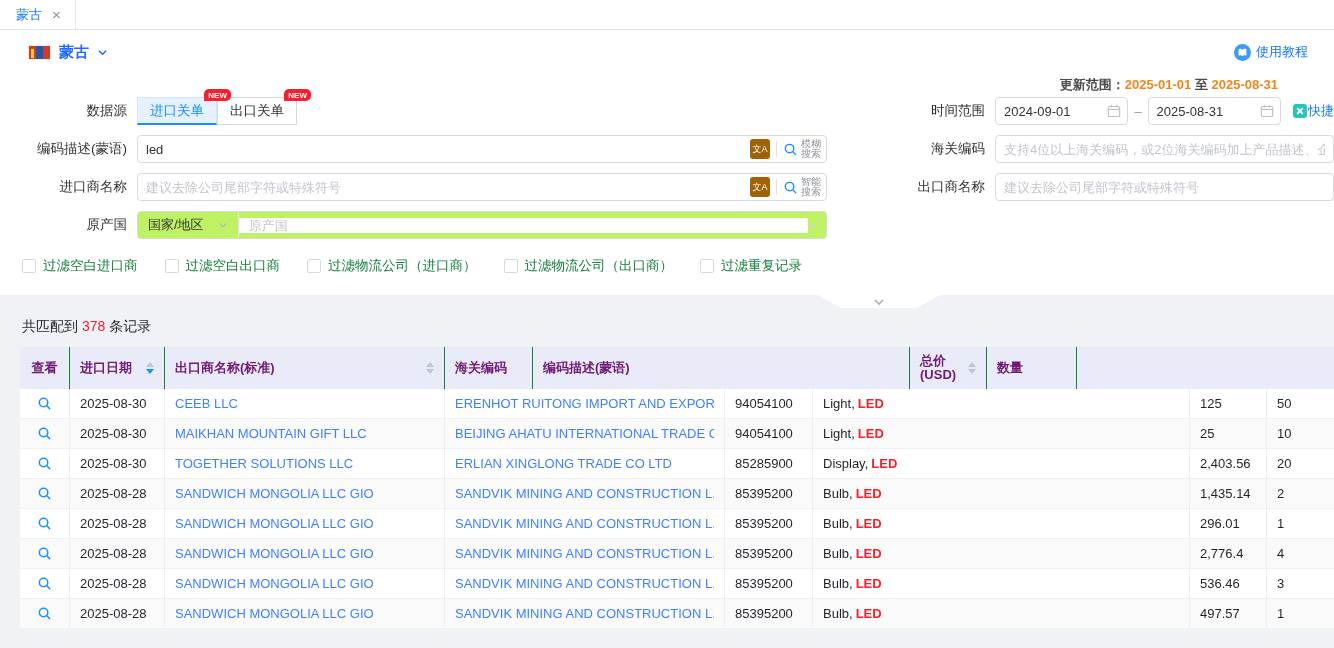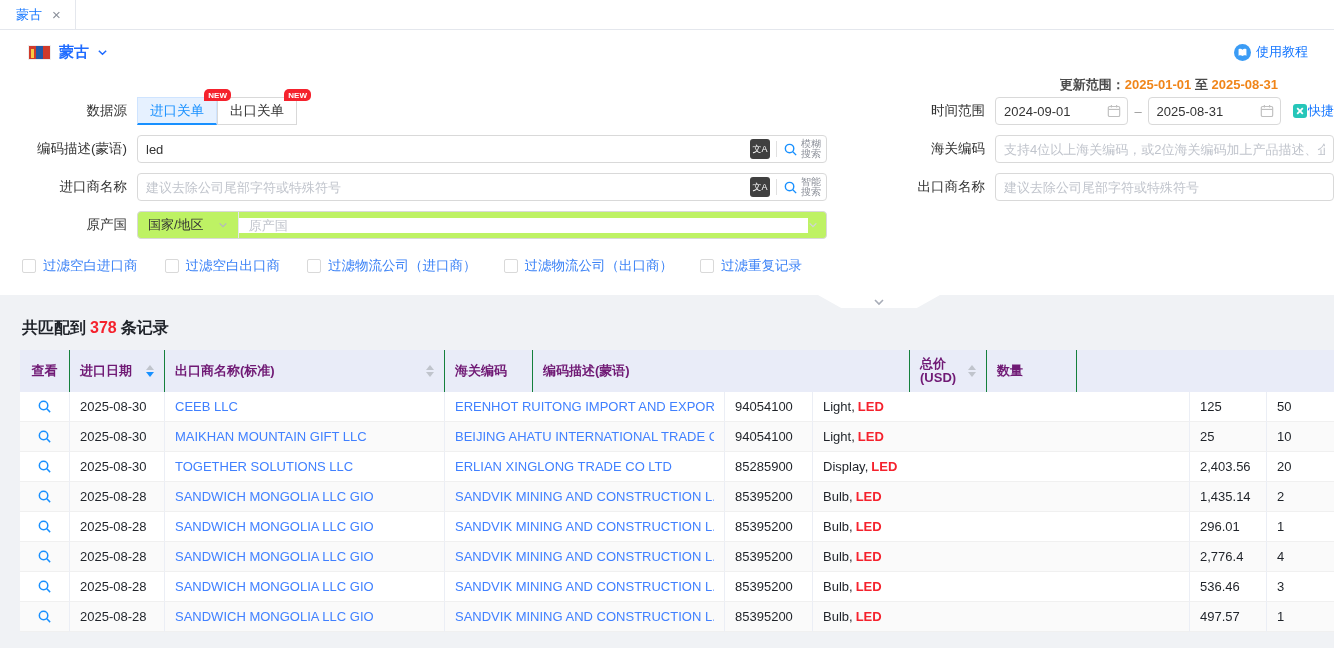--- a/index.html
+++ b/index.html
@@ -46,21 +46,21 @@
   .new-badge { position:absolute; top:-9px; right:-15px; background:#f5222d; color:#fff;
     font-size:8px; font-weight:bold; padding:1.5px 4px; border-radius:5px 5px 5px 0; z-index:2; }
 
   
   .inp { height:28px; border:1px solid #d9d9d9; border-radius:4px; font-size:13px; color:#333;
     padding:0 8px; outline:none; font-family:inherit; background:#fff; }
   .inp::placeholder { color:#c0c4cc; }
   .big-input-wrap { position:relative; width:690px; }
   .big-input-wrap .inp { width:100%; padding-right:112px; }
   .adorn { position:absolute; right:6px; top:0; height:28px; display:flex; align-items:center; gap:6px; }
-  .trans-icon { width:20px; height:20px; background:#404040; border-radius:3px; color:#fff;
+  .trans-icon { width:20px; height:20px; background:#a16207; border-radius:3px; color:#fff;
     font-size:9px; display:flex; align-items:center; justify-content:center; cursor:pointer; }
   .v-div { width:1px; height:16px; background:#e0e0e0; }
   .search-mode { display:flex; align-items:center; gap:3px; cursor:pointer; }
   .search-mode .two-line { font-size:10px; line-height:10px; color:#8c9099; }
   .mag-blue { color:#1890ff; display:inline-flex; }
 
   
   .date-box { position:relative; width:138px; }
   .date-box .inp { width:100%; padding-right:26px; }
   .date-box .cal { position:absolute; right:7px; top:7px; }
@@ -75,31 +75,31 @@
     color:#333; border-right:1px solid #e4e7ed; height:100%; cursor:pointer; }
   .origin-select .chev { color:#b4b8c0; }
   .origin-input { border:none; outline:none; flex:1; font-size:13px; padding:0 10px; color:#333; font-family:inherit; }
   .origin-input::placeholder { color:#c0c4cc; }
   .origin-caret { color:#cfd3da; padding-right:8px; display:inline-flex; }
 
   
   .checkbox-row { display:flex; align-items:center; gap:27px; padding:18px 0 20px 22px; }
   .cb-item { display:flex; align-items:center; gap:7px; cursor:pointer; }
   .cb-box { width:14px; height:14px; border:1px solid #d9d9d9; border-radius:2px; background:#fff; }
-  .cb-item span { font-size:13.5px; color:#3b82f6; }
+  .cb-item span { font-size:13.5px; color:#15803d; }
 
   
   .collapse-tab { position:absolute; left:818px; bottom:-13px; width:122px; height:13px;
     background:#fff; clip-path:polygon(0 0,100% 0,81% 100%,19% 100%);
     display:flex; align-items:center; justify-content:center; cursor:pointer; z-index:3; }
   .collapse-tab .chev { color:#a8adb8; }
 
   
   .results { flex:1; background:#f0f2f5; padding-left:20px; overflow:hidden; }
-  .count-line { padding:23px 16px 11px 2px; font-size:16px; font-weight:bold; color:#1f2329; }
+  .count-line { padding:23px 16px 11px 2px; font-size:14px; font-weight:normal; color:#1f2329; }
   .count-line .num { color:#f5222d; margin:0 4px; }
 
   .table-card { width:1337px; background:#fff; }
   .thead { display:flex; background:#e9ecf8; height:42px; }
   .th { display:flex; align-items:center; padding:0 10px; font-size:13px; font-weight:bold;
     color:#701a75; border-right:1px solid #15803d; flex-shrink:0; line-height:14px; }
   .tr { display:flex; height:30px; background:#fff; }
   .tr:nth-child(even) { background:#fafafa; }
   .td { display:flex; align-items:center; padding:0 10px; font-size:13px; color:#1f2329;
     border-right:1px solid #ebeef5; border-bottom:1px solid #f0f0f0; flex-shrink:0;

